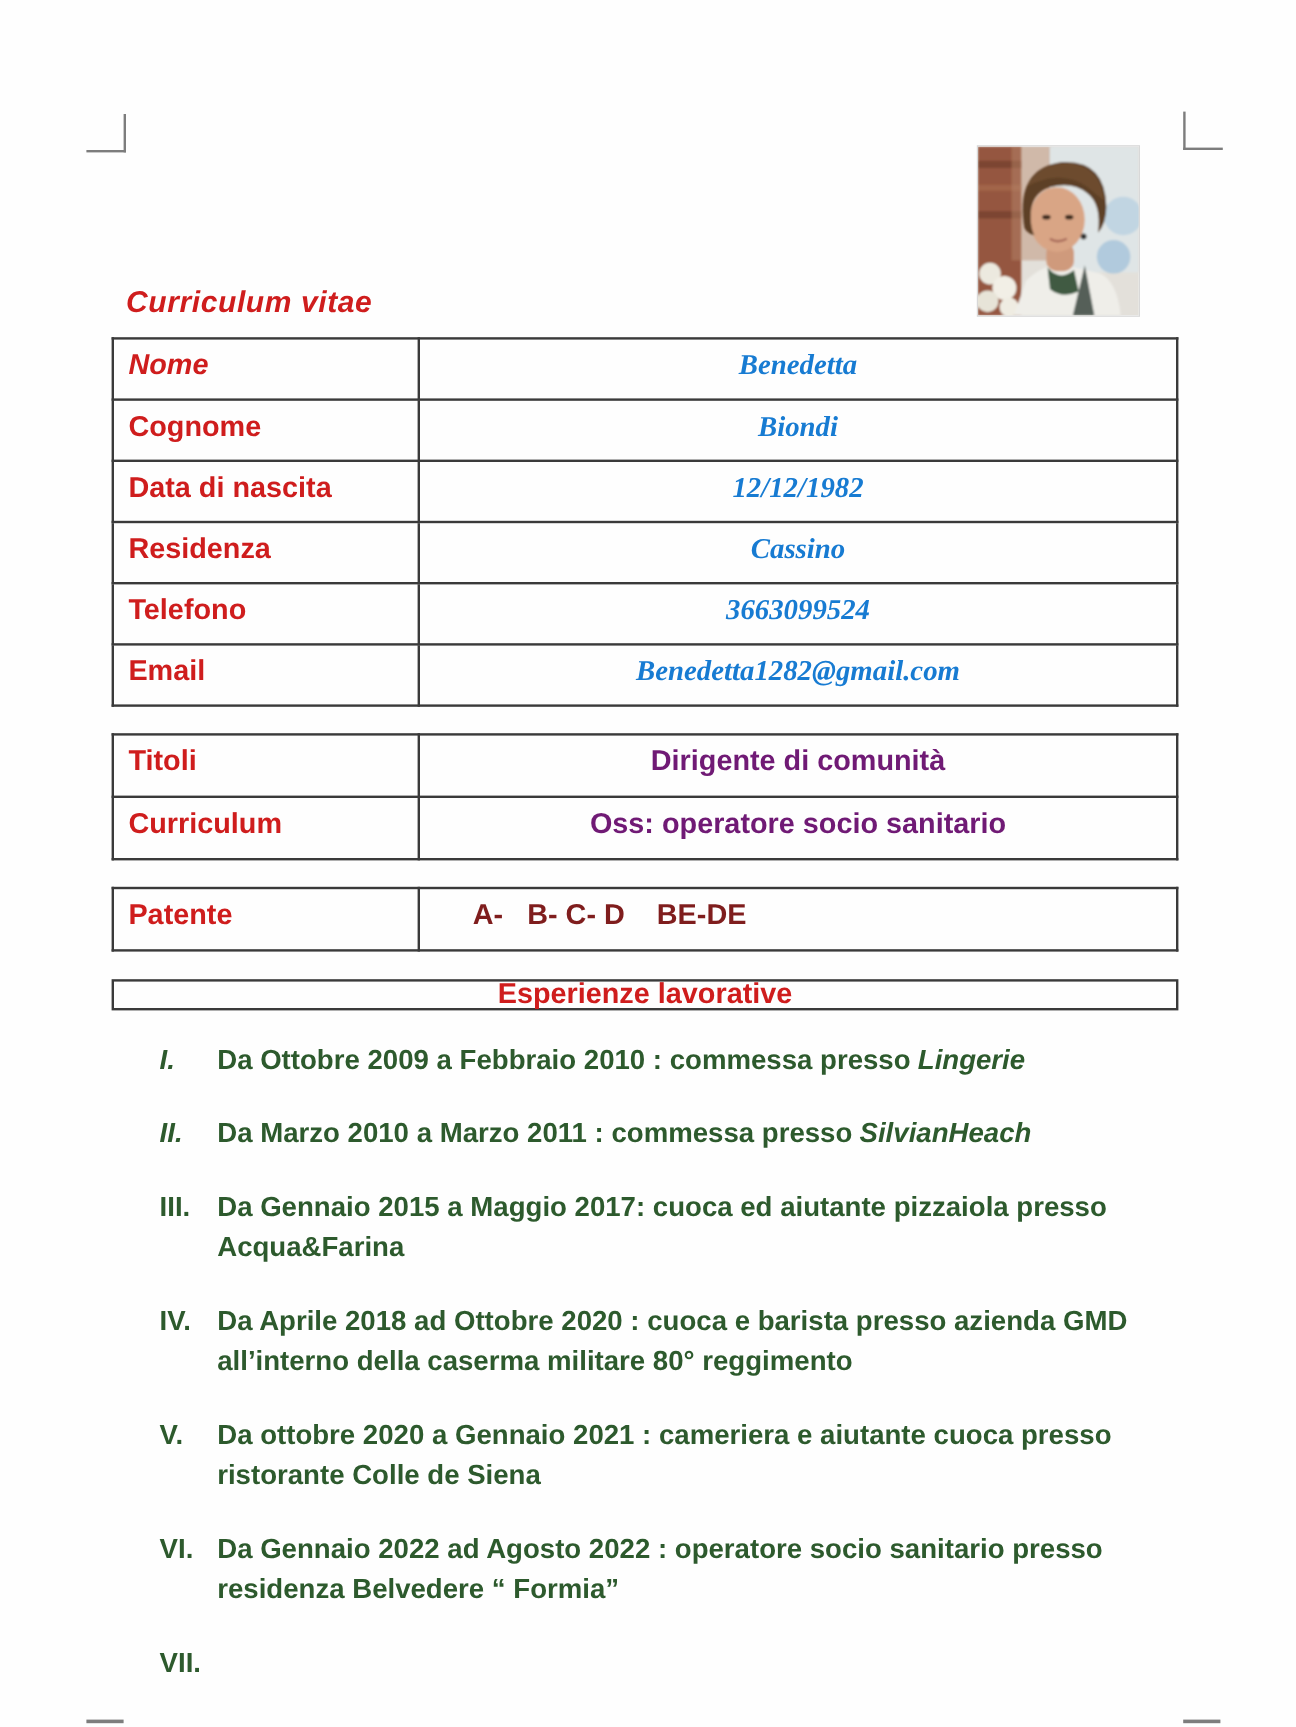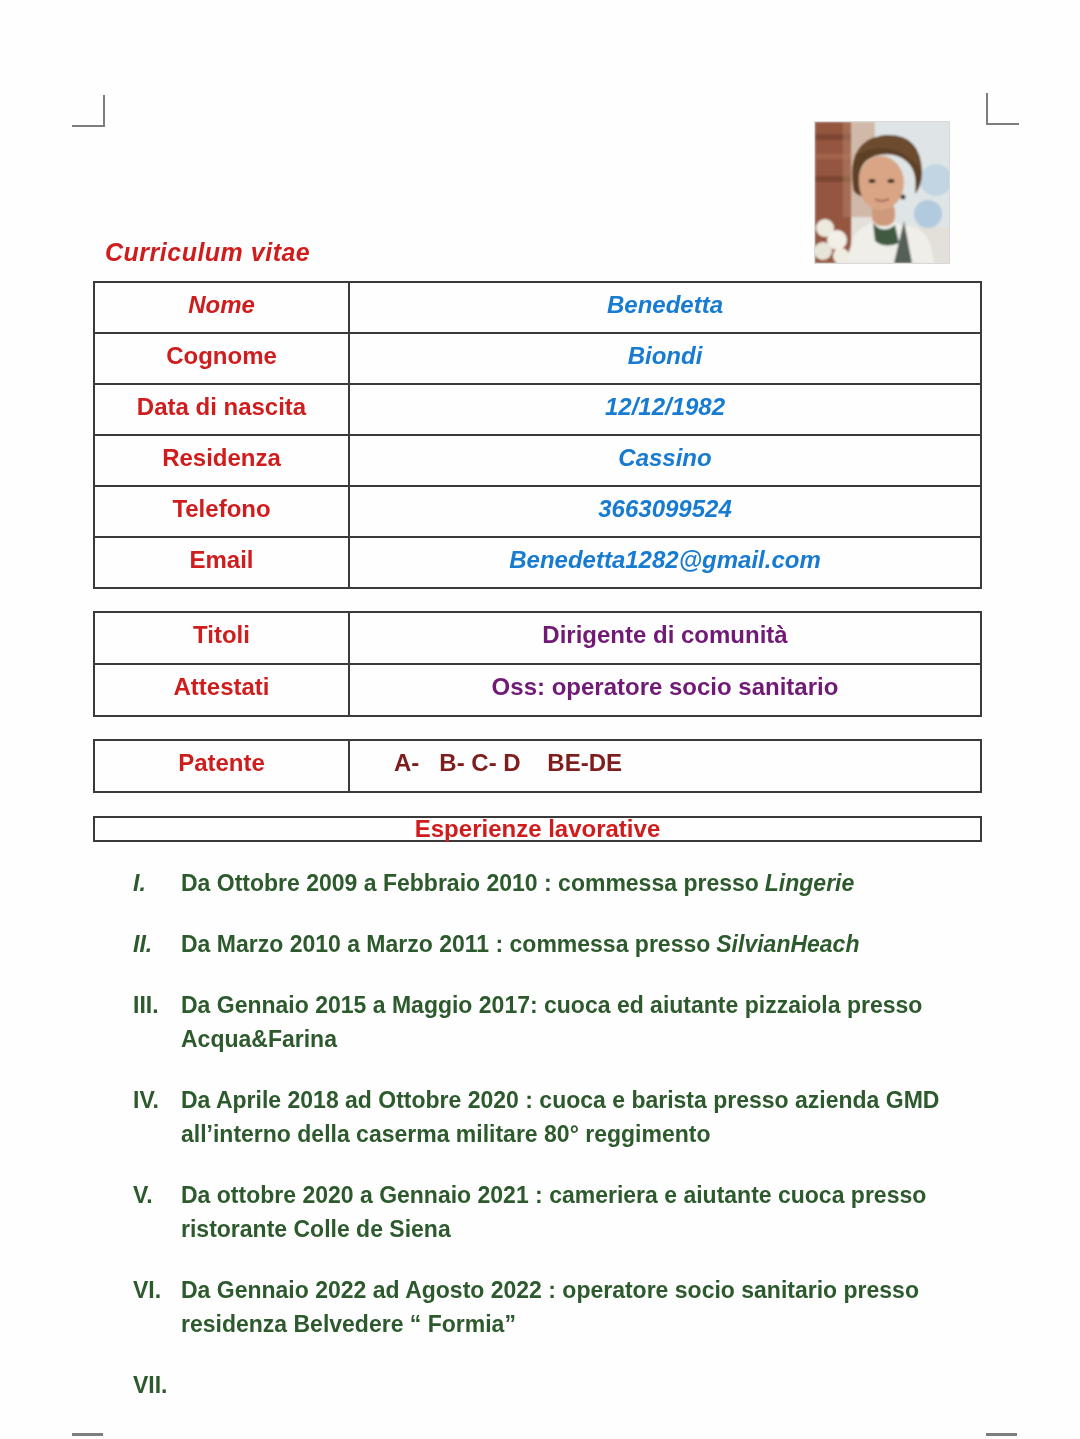--- a/index.html
+++ b/index.html
@@ -17,23 +17,23 @@
   .title{position:absolute;left:105px;top:238px;margin:0;font-size:25px;font-weight:bold;
          font-style:italic;color:#cf1d1d;letter-spacing:0.5px;text-align:right;}
   
   .content{position:absolute;left:93px;top:281px;width:889px;}
   table{border-collapse:collapse;width:100%;table-layout:fixed;}
   td{border:2px solid #3a3a3a;box-sizing:border-box;vertical-align:top;
      padding:7px 12px 0 12px;font-size:24px;font-weight:bold;line-height:30px;}
   col.lblcol{width:255px;}
   .info td{height:51px;}
   .quals td, .patente td{height:52px;}
-  td.lbl{color:#cf1d1d;text-align:center;}
+  td.lbl{color:#cf1d1d;text-align:left;}
   td.val{text-align:center;}
-  .info td.val{color:#177bd2;font-style:italic;}
+  .info td.val{color:#177bd2;font-style:italic;font-family:Liberation Serif, serif;}
   .info td.lbl.italic{font-style:italic;}
   .quals td.val{color:#701a75;font-weight:bold;padding-left:12px;}
   .patente td.val{color:#7f1d1d;text-align:left;padding-left:44px;white-space:pre-wrap;}
   .gap1{height:22px;} .gap2{height:22px;} .gap3{height:23px;} .gap4{height:14px;}
   .exp-header-box{border:2px solid #3a3a3a;height:26px;box-sizing:border-box;
                   display:flex;align-items:center;justify-content:center;}
   .exp-header-box span{color:#cf1d1d;font-size:24px;font-weight:bold;}
   .exp-list{list-style:none;margin:0;padding:10px 0 0 40px;}
   .exp-item{display:flex;margin-bottom:27px;color:#2d5a2d;font-size:23px;
             font-weight:bold;line-height:34px;}
@@ -131,21 +131,21 @@
       <colgroup>
           <col class="lblcol">
           <col>
         </colgroup>
       <tbody>
           <tr>
         <td class="lbl">Titoli</td>
         <td class="val">Dirigente di comunità</td>
       </tr>
       <tr>
-        <td class="lbl">Attestati</td>
+        <td class="lbl">Curriculum</td>
         <td class="val">Oss: operatore socio sanitario</td>
       </tr>
     </tbody>
       </table>
 
     <div class="gap2"></div>
 
     <table class="patente">
       <colgroup>
           <col class="lblcol">

